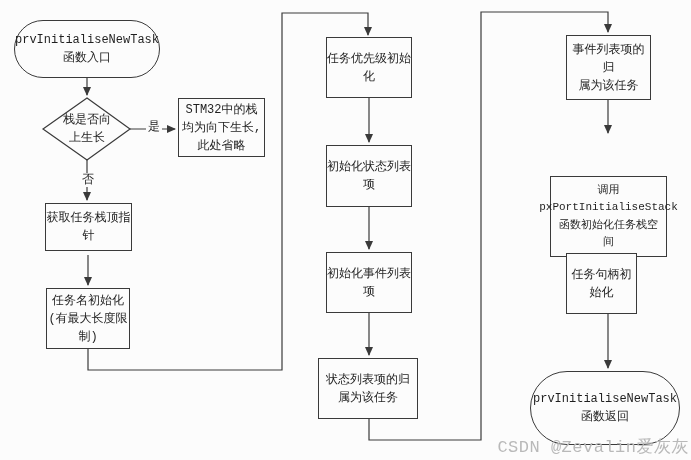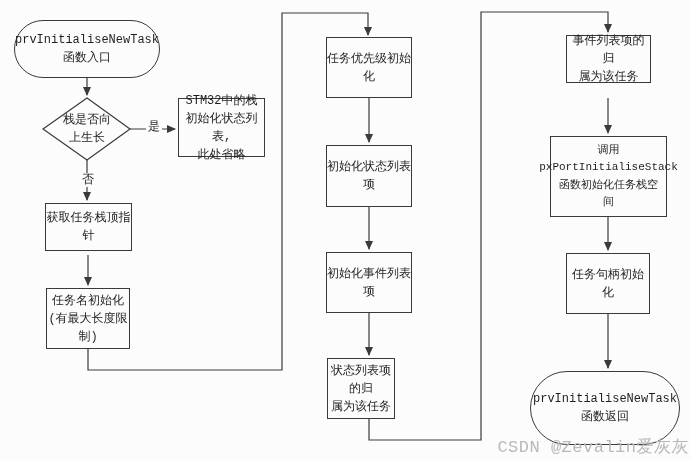--- a/index.html
+++ b/index.html
@@ -24,21 +24,21 @@
     display:flex;align-items:center;justify-content:center;
     text-align:center;
     color:var(--text);
     font-size:12px;line-height:1.5;
     white-space:pre-line;
     box-sizing:border-box;
   }
   .box{border:1px solid var(--line);background:var(--background);}
   .terminator{border:1px solid var(--line);background:var(--background);border-radius:999px;}
   .plain{border:none;background:transparent;}
-  .small{font-size:11px;line-height:1.55;}
+  .small{font-size:11px;line-height:1.55;margin-top:40px;}
   .edge-label{
     position:absolute;
     font-size:12px;color:var(--text);
     background:var(--background);
     padding:0 2px;line-height:14px;
   }
   .watermark{
     position:absolute;right:2px;bottom:2px;
     font-size:17px;color:var(--watermark);
     letter-spacing:.5px;
@@ -80,21 +80,21 @@
   <div class="node plain" style="left:50px;top:104px;width:74px;height:50px">
     <span>栈是否向
 上生长</span>
   </div>
 
   <div class="edge-label" style="left:146px;top:120px">是</div>
   <div class="edge-label" style="left:80px;top:173px">否</div>
 
   <div class="node box" style="left:178px;top:98px;width:87px;height:59px">
     <span>STM32中的栈
-初始化状态列表,
+均为向下生长,
 此处省略</span>
   </div>
 
   <div class="node box" style="left:45px;top:203px;width:87px;height:48px">
     <span>获取任务栈顶指
 针</span>
   </div>
 
   <div class="node box" style="left:326px;top:37px;width:86px;height:61px">
     <span>任务优先级初始
@@ -110,38 +110,38 @@
   <div class="node box" style="left:326px;top:145px;width:86px;height:62px">
     <span>初始化状态列表
 项</span>
   </div>
 
   <div class="node box" style="left:326px;top:252px;width:86px;height:61px">
     <span>初始化事件列表
 项</span>
   </div>
 
-  <div class="node box" style="left:327px;top:358px;width:68px;height:61px">
+  <div class="node box" style="left:318px;top:358px;width:100px;height:61px">
     <span>状态列表项的归
 属为该任务</span>
   </div>
 
-  <div class="node box" style="left:566px;top:35px;width:85px;height:48px">
+  <div class="node box" style="left:566px;top:35px;width:85px;height:65px">
     <span>事件列表项的归
 属为该任务</span>
   </div>
 
   <div class="node box small" style="left:550px;top:136px;width:117px;height:81px">
     <span>调用
 pxPortInitialiseStack
 函数初始化任务栈空
 间</span>
   </div>
 
-  <div class="node box" style="left:566px;top:253px;width:84px;height:61px">
+  <div class="node box" style="left:566px;top:253px;width:71px;height:61px">
     <span>任务句柄初始化</span>
   </div>
 
   <div class="node terminator" style="left:530px;top:371px;width:150px;height:74px">
     <span>prvInitialiseNewTask
 函数返回</span>
   </div>
 
   <div class="watermark">CSDN @Zevalin爱灰灰</div>
 </div>

